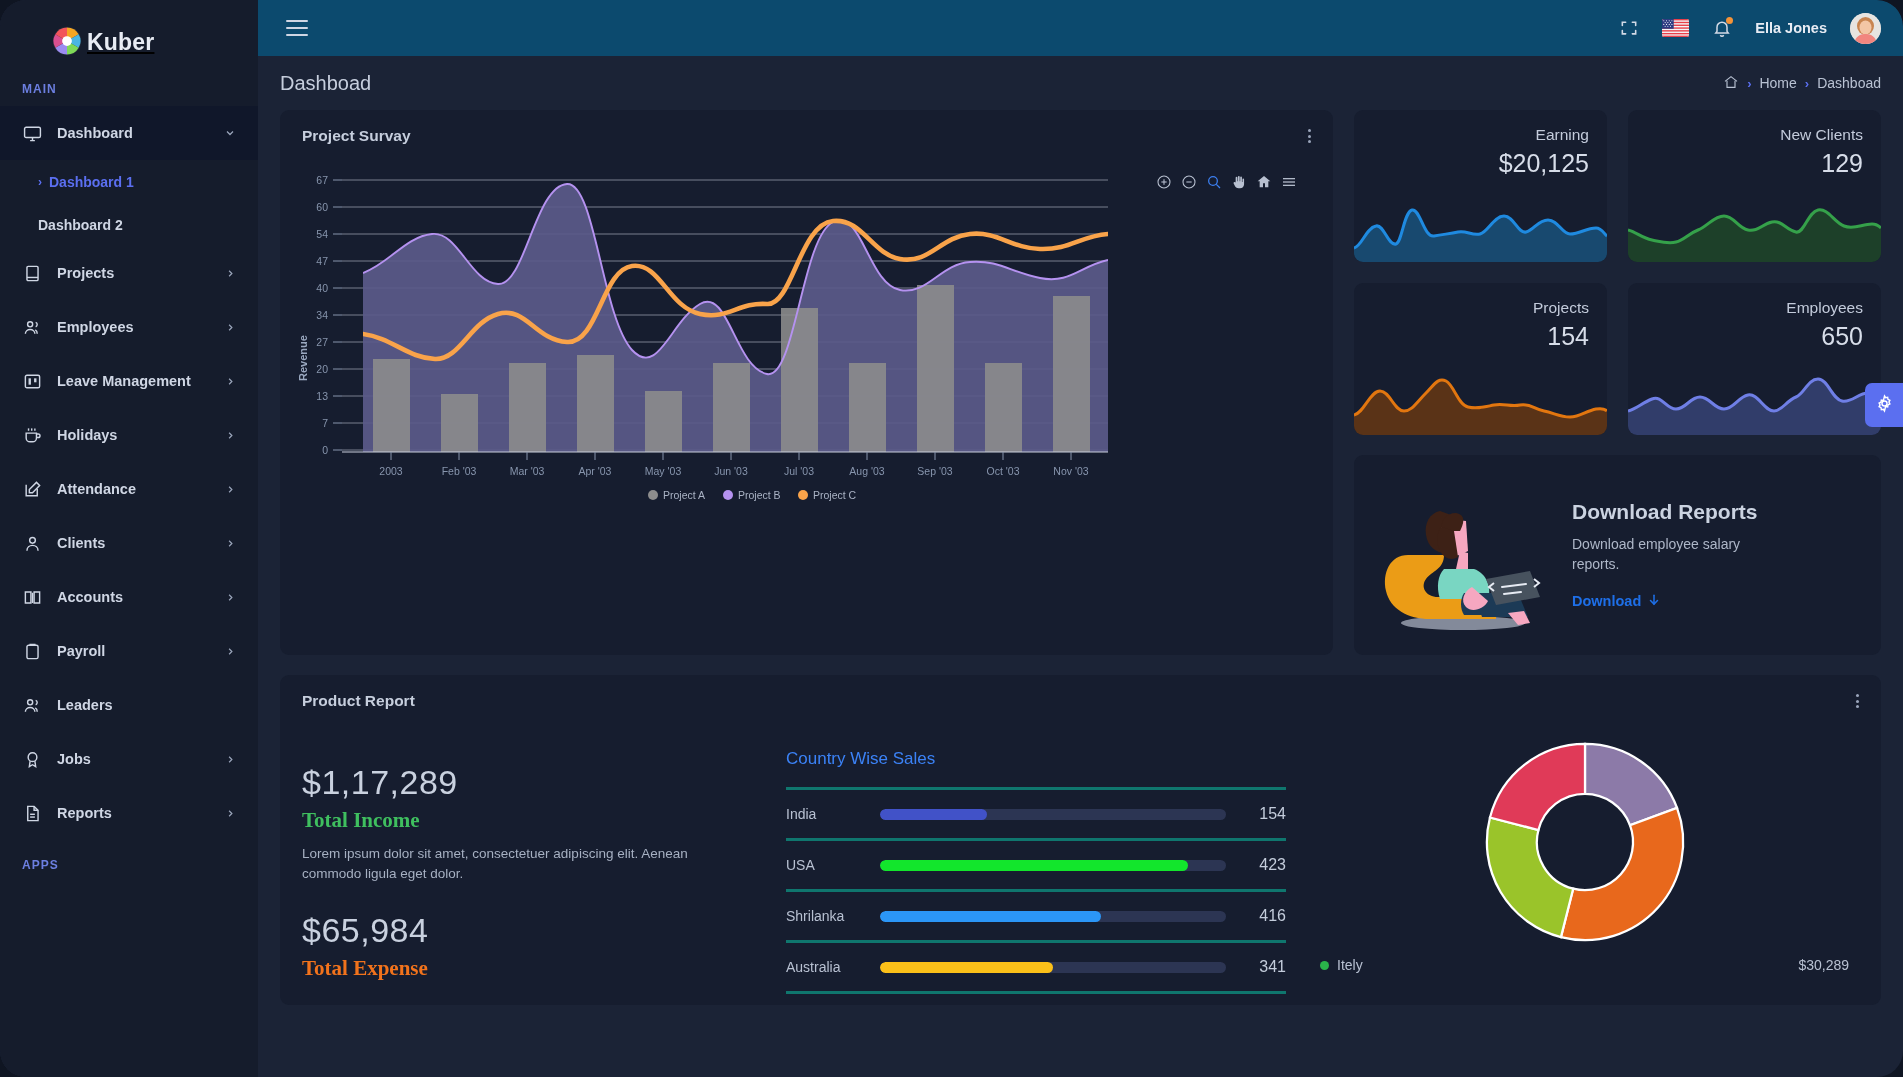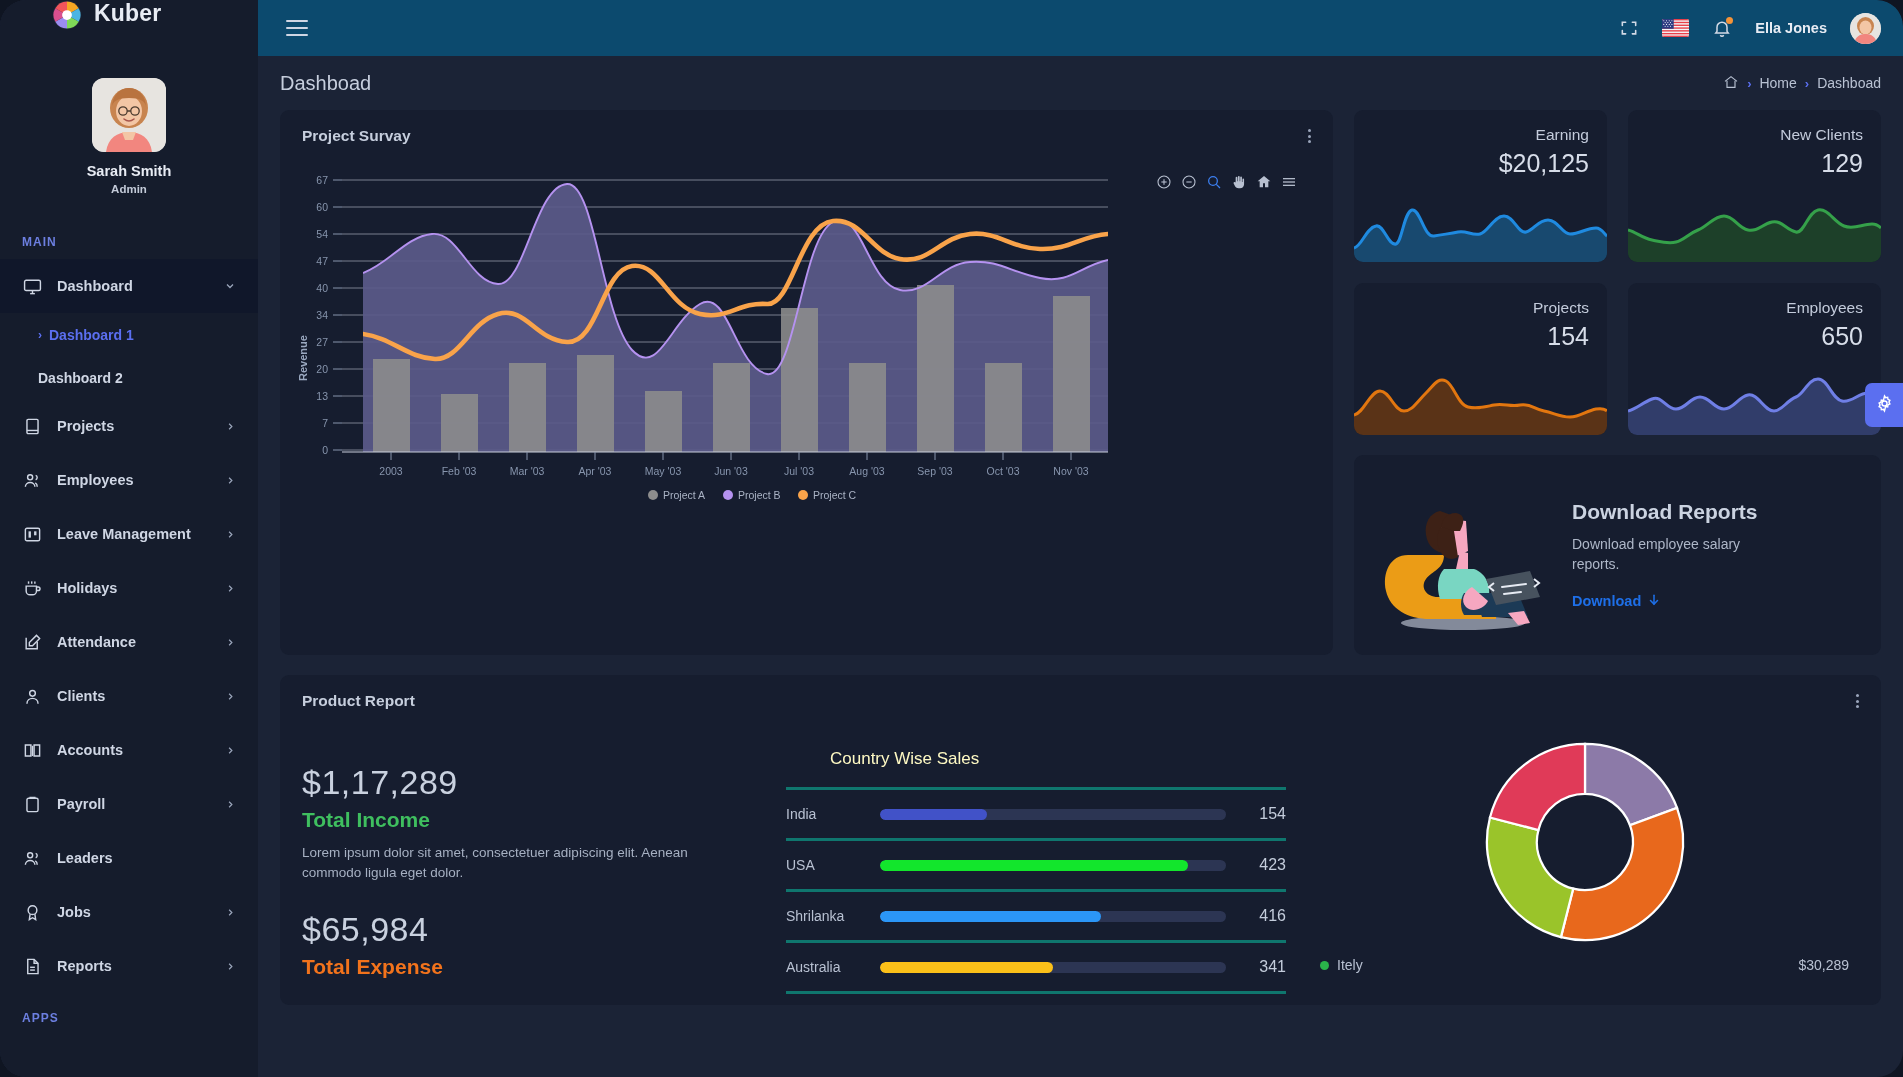--- a/index.html
+++ b/index.html
@@ -22,23 +22,24 @@
   .sidebar {
     width: 258px; height: 1077px;
     background: #151c2c;
     flex: 0 0 258px;
     overflow: hidden;
     position: relative;
     border-radius: 26px 0 0 26px;
   }
   .brand {
     height: 56px;
-    display: flex; align-items: flex-start;
+    display: flex; align-items: flex-end;
     padding-left: 52px;
-    gap: 12px;
+    gap: 5px;
+    text-decoration: underline;
   }
   .brand-logo { width: 30px; height: 30px; flex: 0 0 30px; }
   .brand-name {
     font-size: 23px; font-weight: bold; color: #e8ecf4;
     letter-spacing: .2px;
   }
   .profile {
     padding: 22px 0 14px 0;
     display: flex; flex-direction: column; align-items: center;
   }
@@ -229,24 +230,24 @@
     cursor: pointer; display: inline-flex; gap: 6px; align-items: center;
     font-weight: bold;
   }
 
   
   .row2 { margin-top: 20px; height: 330px; }
   .report-card { width: 100%; height: 330px; overflow: hidden; }
   .report-body { display: flex; padding: 0 22px; gap: 24px; }
   .rb-left { width: 460px; flex: 0 0 460px; padding-top: 36px; }
   .big-amt { font-size: 34px; color: #c9d1df; letter-spacing: .5px; }
-  .amt-label { font-size: 21px; font-weight: bold; margin-top: 6px; }
+  .amt-label { font-size: 21px; font-weight: bold; margin-top: 6px; font-family: Liberation Serif, serif; }
   .amt-desc { font-size: 13.5px; color: #a6b0c2; line-height: 1.5; margin-top: 11px; max-width: 400px; }
   .rb-mid { width: 500px; flex: 0 0 500px; padding-top: 22px; }
-  .mid-title { font-size: 17px; color: #fef9c3; margin-bottom: 18px; margin-left: 44px; }
+  .mid-title { font-size: 17px; color: #3b82f6; margin-bottom: 18px; }
   .sales-row {
     display: flex; align-items: center;
     height: 51px;
     border-top: 3px solid #0f766e;
     gap: 16px;
   }
   .s-name { width: 78px; flex: 0 0 78px; font-size: 14px; color: #b8c1d2; }
   .s-track {
     flex: 1; height: 11px; border-radius: 6px;
     background: #2c3553; position: relative; overflow: hidden;
@@ -289,38 +290,20 @@
           <path d="M20 20 L35.6 29 A18 18 0 0 1 20 38 Z" fill="#7ed957"></path>
           <path d="M20 20 L20 38 A18 18 0 0 1 4.4 29 Z" fill="#9b8cf0"></path>
           <path d="M20 20 L4.4 29 A18 18 0 0 1 4.4 11 Z" fill="#d94f8f"></path>
           <path d="M20 20 L4.4 11 A18 18 0 0 1 20 2 Z" fill="#f2545b"></path>
           <circle cx="20" cy="20" r="6.5" fill="#ffffff"></circle>
         </svg>
       </span>
       <span class="brand-name">Kuber</span>
     </div>
 
-    <div class="profile">
-      <span class="avatar-big">
-        <svg viewBox="0 0 74 74" width="74" height="74">
-          <rect width="74" height="74" rx="12" fill="#e7e4e0"></rect>
-          <ellipse cx="37" cy="30" rx="19" ry="20" fill="#c8844f"></ellipse>
-          <ellipse cx="37" cy="33" rx="13" ry="15" fill="#f3c6a5"></ellipse>
-          <path d="M20 30c0-13 8-20 17-20s17 7 17 20c0-7-6-10-17-10s-17 3-17 10z" fill="#b9733f"></path>
-          <circle cx="31" cy="33" r="4.2" fill="none" stroke="#4a3a2e" stroke-width="1.3"></circle>
-          <circle cx="43" cy="33" r="4.2" fill="none" stroke="#4a3a2e" stroke-width="1.3"></circle>
-          <line x1="35.2" y1="33" x2="38.8" y2="33" stroke="#4a3a2e" stroke-width="1.3"></line>
-          <path d="M32 41q5 4 10 0" stroke="#a8564b" stroke-width="1.6" fill="none" stroke-linecap="round"></path>
-          <path d="M14 74c2-14 11-20 23-20s21 6 23 20z" fill="#f2867f"></path>
-          <path d="M30 54h14l-3 8h-8z" fill="#f3c6a5"></path>
-        </svg>
-      </span>
-      <div class="profile-name">Sarah Smith</div>
-      <div class="profile-role">Admin</div>
-    </div>
 
     <div class="nav-section">MAIN</div>
 
     <div class="nav-item active">
       <span class="nav-ico">
         <svg width="19" height="19" viewBox="0 0 24 24" fill="none" stroke="currentColor" stroke-width="1.8">
           <rect x="2" y="4" width="20" height="13" rx="2"></rect>
             <line x1="9" y1="21" x2="15" y2="21"></line>
             <line x1="12" y1="17" x2="12" y2="21"></line>
         </svg>

